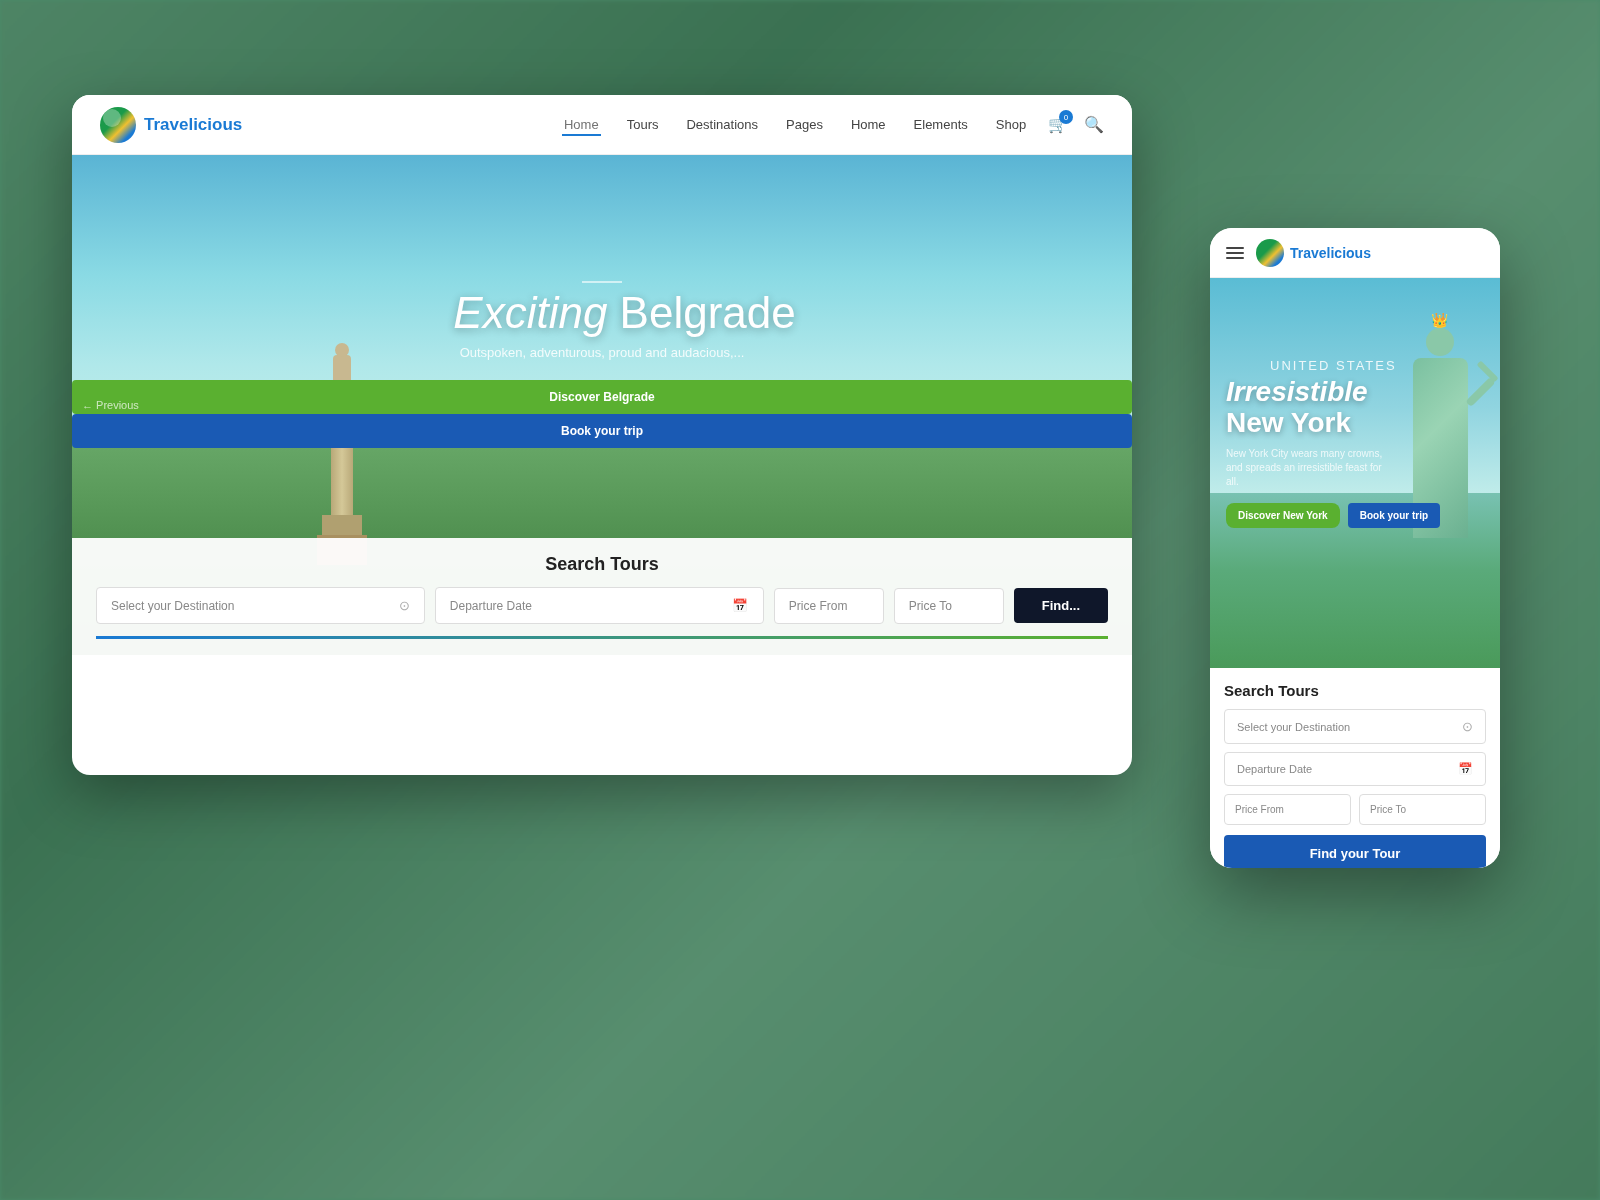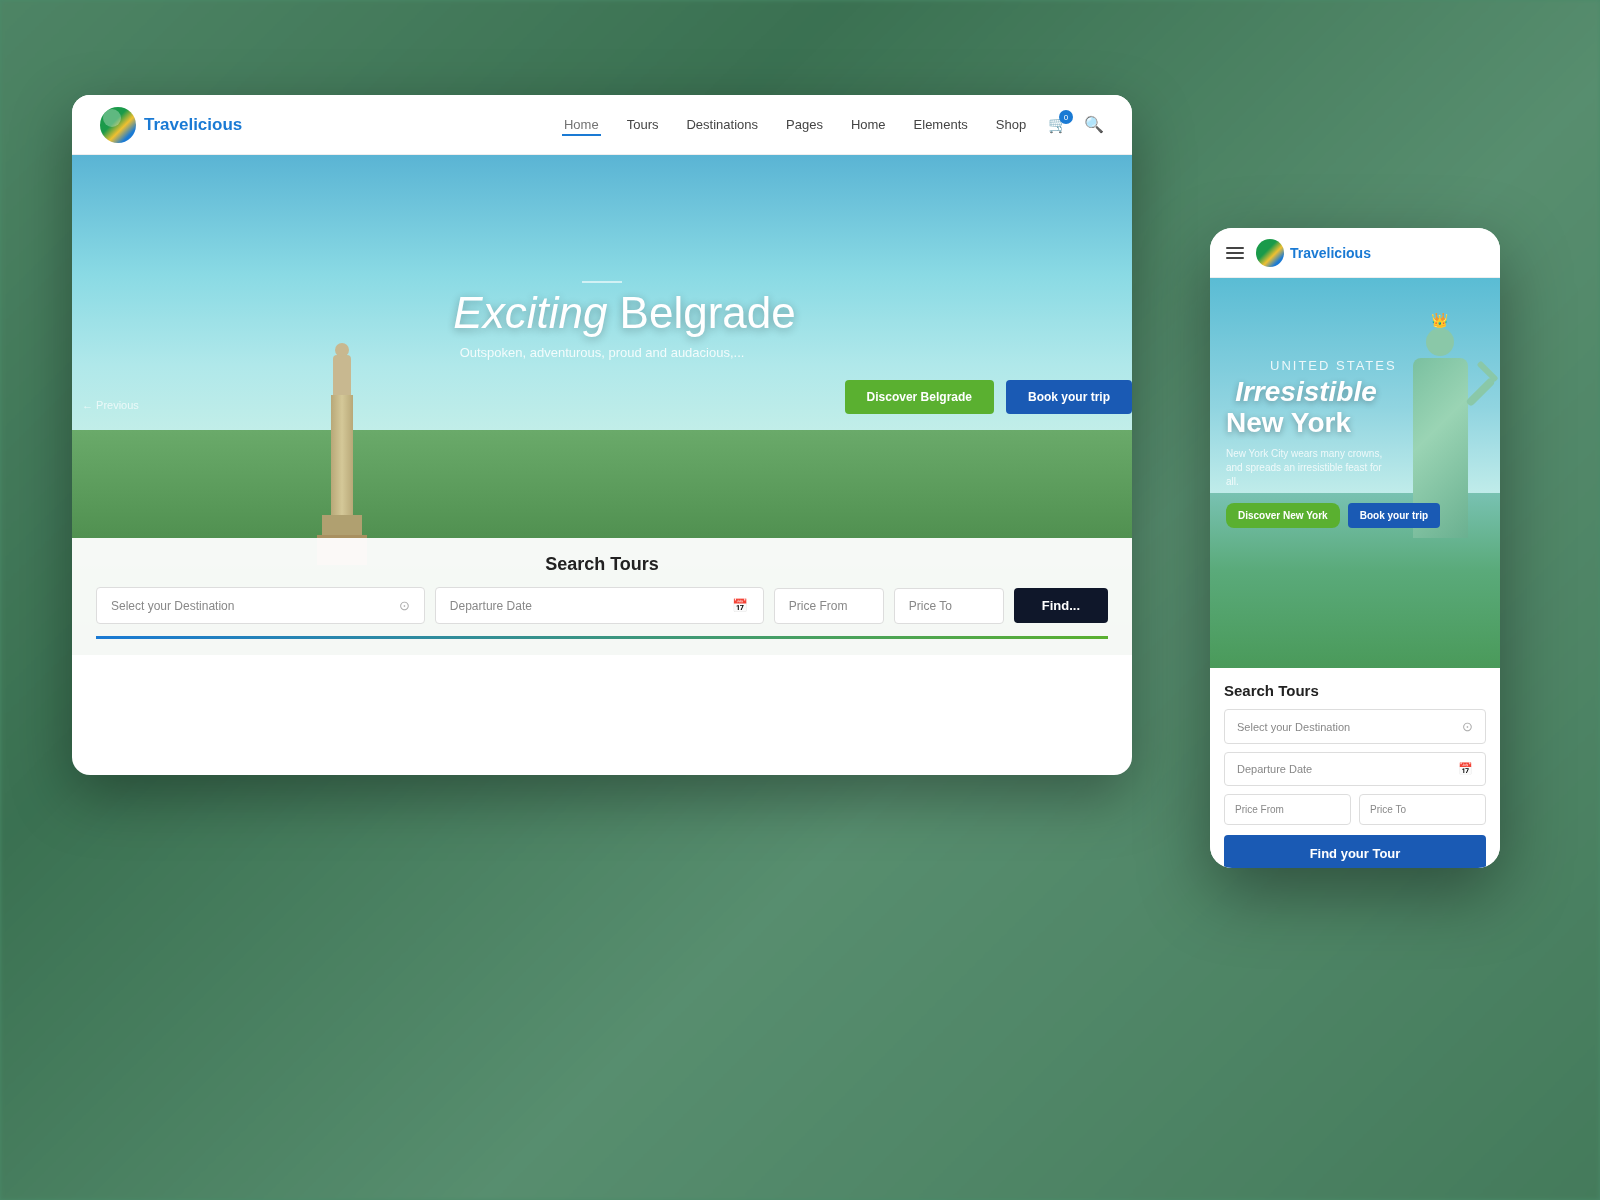--- a/index.html
+++ b/index.html
@@ -217,22 +217,23 @@
       padding-left: 45px;
     }
     .hero-subtitle {
       font-size: 13px;
       color: rgba(255,255,255,0.85);
       margin-top: 8px;
     }
     .hero-buttons {
       display: flex;
       justify-content: flex-end;
-      gap: 12px;
+      gap: 0;
       margin-top: 20px;
+      flex-direction: column;
     }
     .btn-discover {
       background: #5ab030;
       color: white;
       border: none;
       padding: 10px 22px;
       border-radius: 4px;
       font-size: 12px;
       font-weight: 600;
       cursor: pointer;
@@ -645,21 +646,21 @@
       <div class="statue-body">
         <div class="statue-head"></div>
         <span class="statue-crown">👑</span>
         <div class="statue-arm"></div>
       </div>
     </div>
 
     <div class="mobile-hero-text">
       <div class="mobile-hero-country">UNITED STATES</div>
       <div class="mobile-hero-title">
-        <em style="font-style:italic;display:block;text-align:center;">Irresistible</em>
+        <em style="font-style:italic;display:block;">Irresistible</em>
         <span>New York</span>
       </div>
       <div class="mobile-hero-subtitle">New York City wears many crowns, and spreads an irresistible feast for all.</div>
       <div class="mobile-hero-buttons">
         <button class="mobile-btn-discover">Discover New York</button>
         <button class="mobile-btn-book">Book your trip</button>
       </div>
     </div>
   </div>
 

